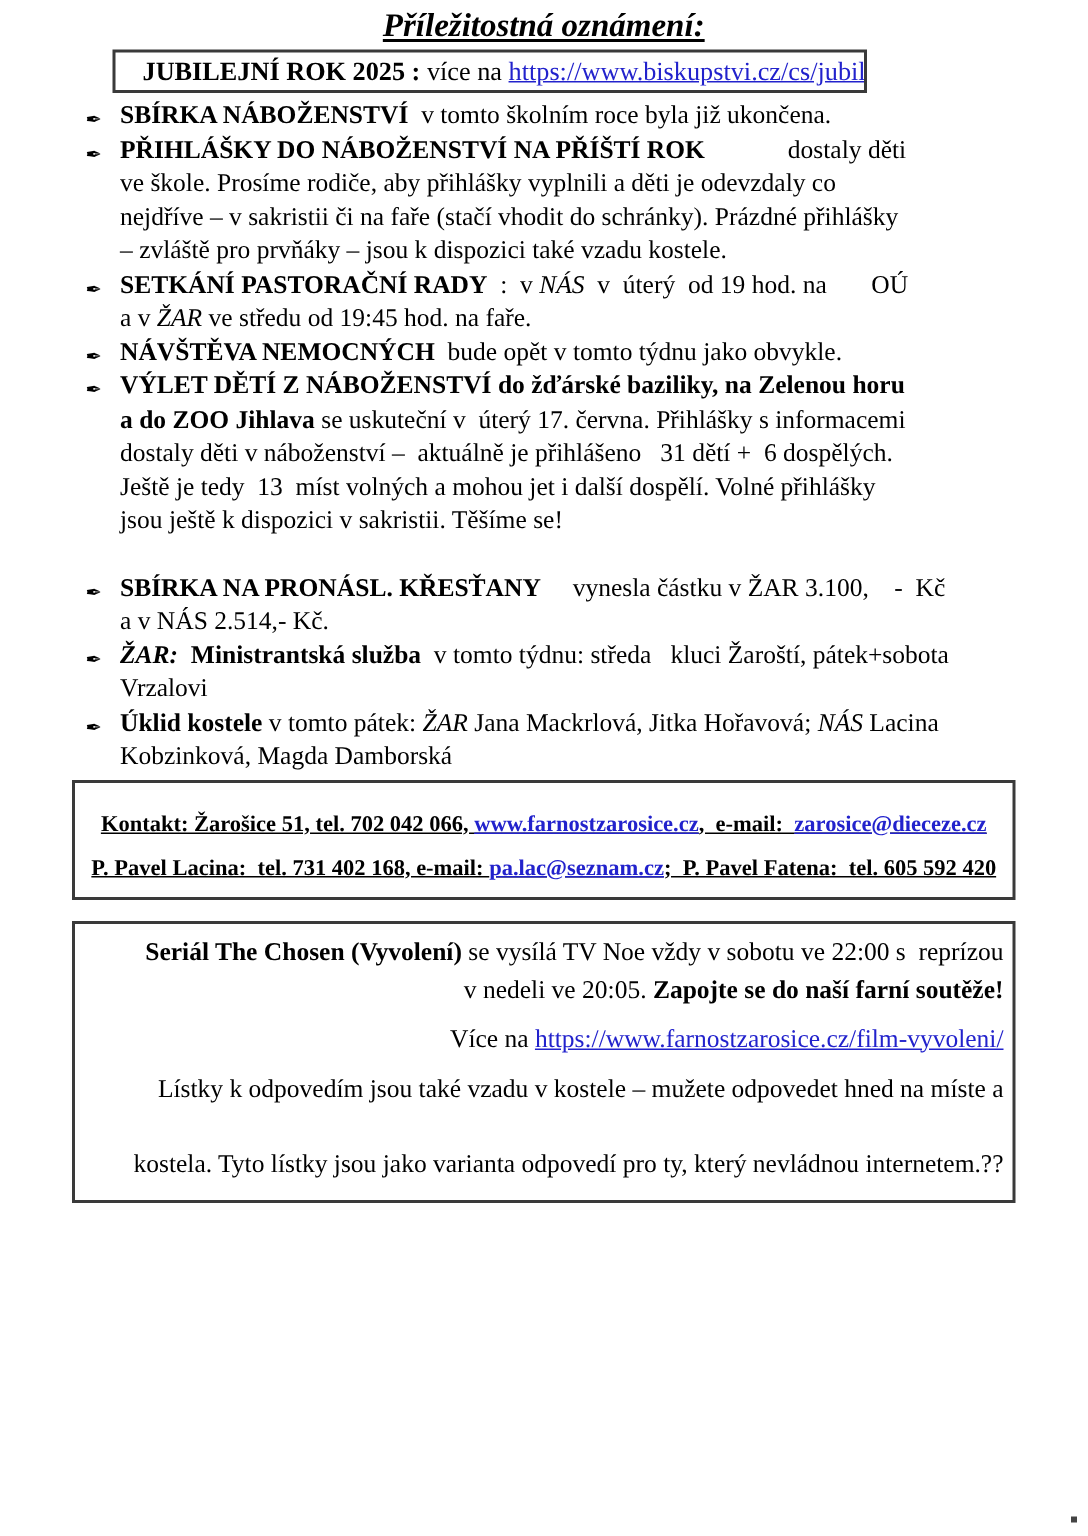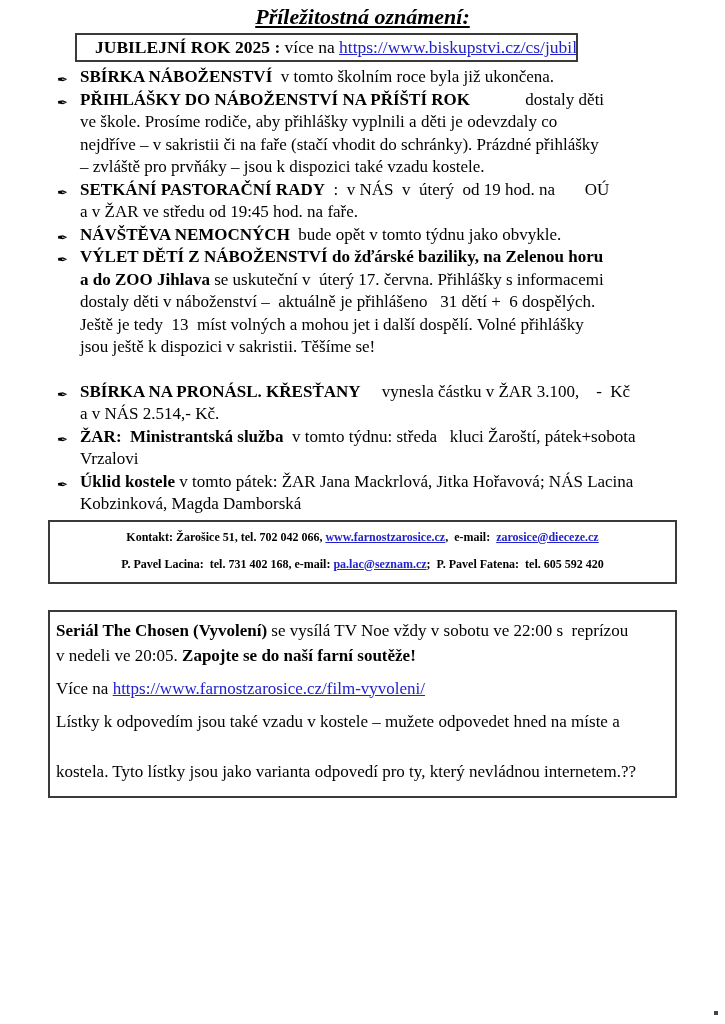--- a/index.html
+++ b/index.html
@@ -21,34 +21,34 @@
   }
   ul.bullets{
     list-style:none;margin:4px 0 0;padding:0 36px 0 57px;
     font-size:17px;line-height:22.5px;
   }
   ul.bullets li{position:relative;padding-left:23px;white-space:nowrap}
   ul.bullets li.gap{margin-top:22px}
   .bullet{position:absolute;left:0;top:3px;font-size:13px}
   .contact-box{
     box-sizing:border-box;margin:4px 48px 0;border:2px solid #3a3a3a;
-    text-align:center;font-size:12px;font-weight:bold;
-    padding:8px 2px 10px;white-space:nowrap;overflow:hidden;
+    text-align:center;font-size:15px;font-weight:bold;
+    padding:20px 2px 10px;white-space:nowrap;overflow:hidden;text-decoration:underline;
   }
   .contact-line+.contact-line{margin-top:12px}
   .chosen-box{
-    box-sizing:border-box;margin:26px 48px 0;border:2px solid #3a3a3a;
-    text-align:left;font-size:17px;line-height:25px;
+    box-sizing:border-box;margin:14px 48px 0;border:2px solid #3a3a3a;
+    text-align:right;font-size:17px;line-height:25px;
     padding:6px 6px 12px;overflow:hidden;
   }
   .chosen-box p{margin:0;white-space:nowrap}
   .chosen-more{margin-top:8px !important}
   .chosen-tickets{margin-top:8px !important}
   .run.b{font-weight:700}
-  .run.i{}
+  .run.i{font-style:italic}
   .run.u{}
   .run.link{color:#2222CC;text-decoration:underline;cursor:pointer}
   .artifact{position:absolute;left:714px;top:1011px;width:4px;height:4px;background:#444}
 </style>
 </head>
 <body>
 
 <div>
 
   <div class="page-title">Příležitostná oznámení:</div>

